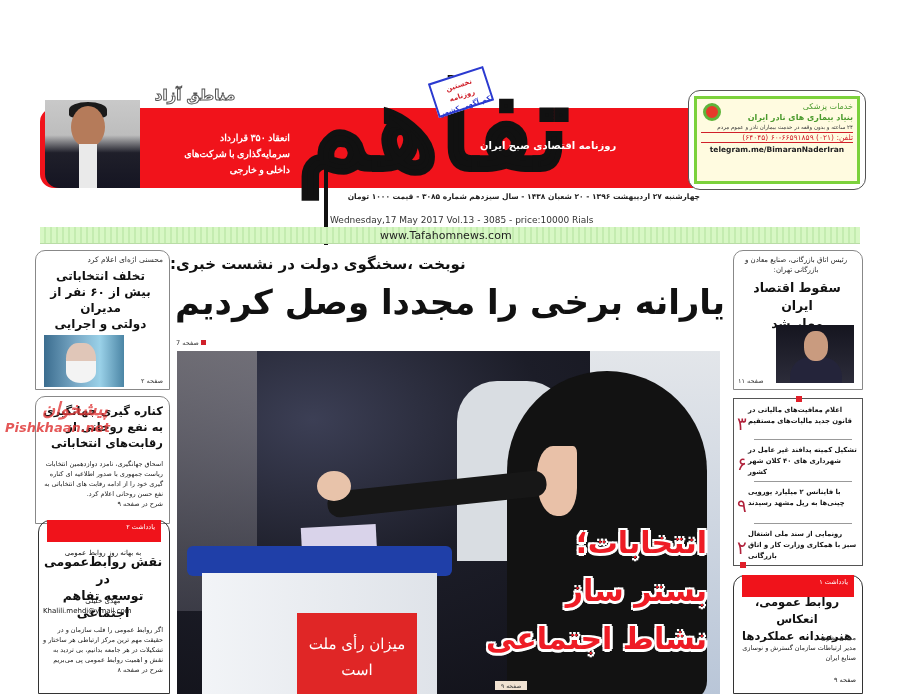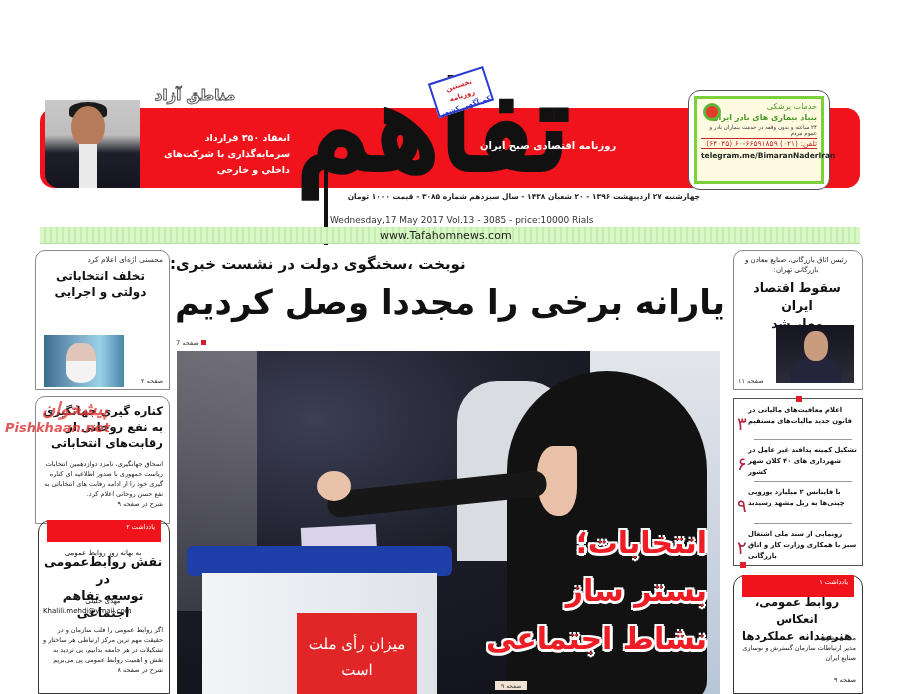--- a/index.html
+++ b/index.html
@@ -9,31 +9,31 @@
 
   
   .red-band { left: 40px; top: 108px; width: 820px; height: 80px; background: #f1131b; border-radius: 14px; }
   .side-title { left: 150px; top: 86px; width: 90px; font-size: 15px; font-weight: bold; color: #fff; text-align: center;
     -webkit-text-stroke: 1px #555; letter-spacing: 0; }
   .exec-photo { left: 45px; top: 100px; width: 95px; height: 88px; border-radius: 0 0 0 14px;
     background: linear-gradient(180deg, #c9c9c9 0%, #bdbdbd 40%, #1f1f2a 60%, #151522 100%); overflow: hidden; }
   .exec-head { position: absolute; left: 26px; top: 6px; width: 34px; height: 42px; border-radius: 50%; background: #b57b5a; }
   .exec-hair { position: absolute; left: 24px; top: 2px; width: 38px; height: 16px; border-radius: 50% 50% 20% 20%; background: #1a1a1a; }
   .exec-shirt { position: absolute; left: 34px; top: 44px; width: 18px; height: 44px; background: #eaeaea; }
-  .side-text { left: 140px; top: 130px; width: 150px; font-size: 9.5px; line-height: 16px; color: #fff; font-weight: bold; text-align: right; }
+  .side-text { left: 140px; top: 130px; width: 150px; font-size: 9.5px; line-height: 16px; color: #fff; font-weight: bold; text-align: right; font-family: Liberation Serif, serif; }
 
   .logo { left: 330px; top: 60px; width: 240px; height: 180px; }
   .logo-text { position: absolute; right: 0; top: -8px; font-family: "DejaVu Serif", serif; font-size: 120px; font-weight: bold; color: #111; line-height: 150px;
     -webkit-text-stroke: 2px #111; }
   .logo-tag { left: 480px; top: 140px; font-size: 10px; color: #fff; font-weight: bold; }
   .stamp { left: 432px; top: 74px; width: 58px; height: 36px; border: 2px solid #2b3ad0; background: #fff; transform: rotate(-18deg);
     font-size: 7px; color: #2b3ad0; text-align: center; line-height: 11px; padding-top: 4px; font-weight: bold; }
   .stamp .l1 { color: #d0202a; display: block; }
 
-  .ad-box { left: 688px; top: 90px; width: 142px; height: 100px; background: #fff; border: 1px solid #555; border-radius: 12px; padding: 5px; }
+  .ad-box { left: 688px; top: 90px; width: 178px; height: 100px; background: #fff; border: 1px solid #555; border-radius: 12px; padding: 5px; }
   .ad-inner { width: 100%; height: 100%; border: 3px solid #7bd13b; background: #fffbe0; position: relative; padding: 3px 4px; }
   .ad-logo { position: absolute; left: 6px; top: 4px; width: 18px; height: 18px; border-radius: 50%; background: #e53a2a; border: 3px solid #5fb43a; }
   .ad-title { font-size: 8px; color: #4a9a2c; text-align: right; }
   .ad-sub { font-size: 8px; color: #4a9a2c; text-align: right; font-weight: bold; margin-top: 2px; }
   .ad-line { font-size: 5.5px; color: #333; text-align: right; margin-top: 2px; }
   .ad-phone { font-size: 7.5px; color: #d0202a; text-align: right; border-top: 1px solid #d0202a; border-bottom: 1px solid #d0202a; margin-top: 2px; }
   .ad-tg { font-size: 7.5px; color: #222; font-weight: bold; text-align: center; margin-top: 2px; }
 
   .date-fa { left: 330px; top: 192px; width: 370px; font-size: 7.5px; color: #222; text-align: right; font-weight: bold; }
   .date-en { left: 330px; top: 215px; width: 330px; font-size: 9px; color: #333; }
@@ -151,20 +151,21 @@
 
 <div class="abs date-fa rtl">چهارشنبه ۲۷ اردیبهشت ۱۳۹۶ - ۲۰ شعبان ۱۴۳۸ - سال سیزدهم شماره ۳۰۸۵ - قیمت ۱۰۰۰ تومان</div>
 <div class="abs date-en">Wednesday,17 May 2017 Vol.13 - 3085 - price:10000 Rials</div>
 <div class="abs green-strip"></div>
 <div class="abs site">www.Tafahomnews.com</div>
 
 <div class="abs lbox box1 rtl">
   <div class="b1-kicker">محسنی اژه‌ای اعلام کرد</div>
   <div class="b1-title">
     <div>تخلف انتخاباتی</div>
+    <div>بیش از ۶۰ نفر از مدیران</div>
     <div>دولتی و اجرایی</div>
   </div>
   <div class="b1-photo">
       <div class="b1-face"></div>
       <div class="b1-beard"></div>
     </div>
   <div class="b1-page">صفحه ۲</div>
 </div>
 
 <div class="abs lbox box2 rtl">

